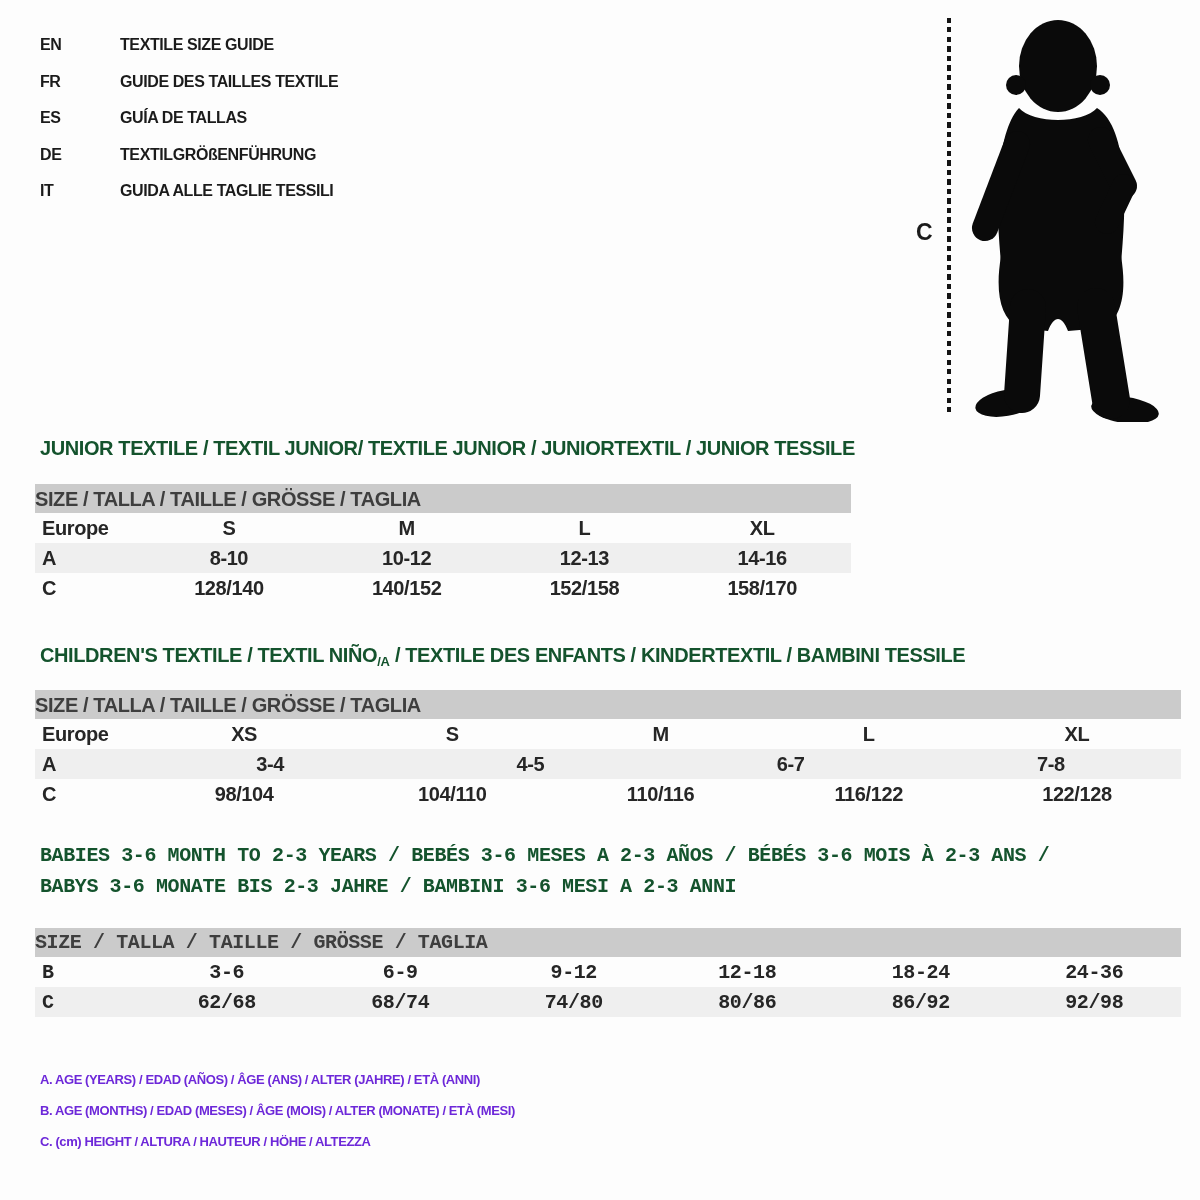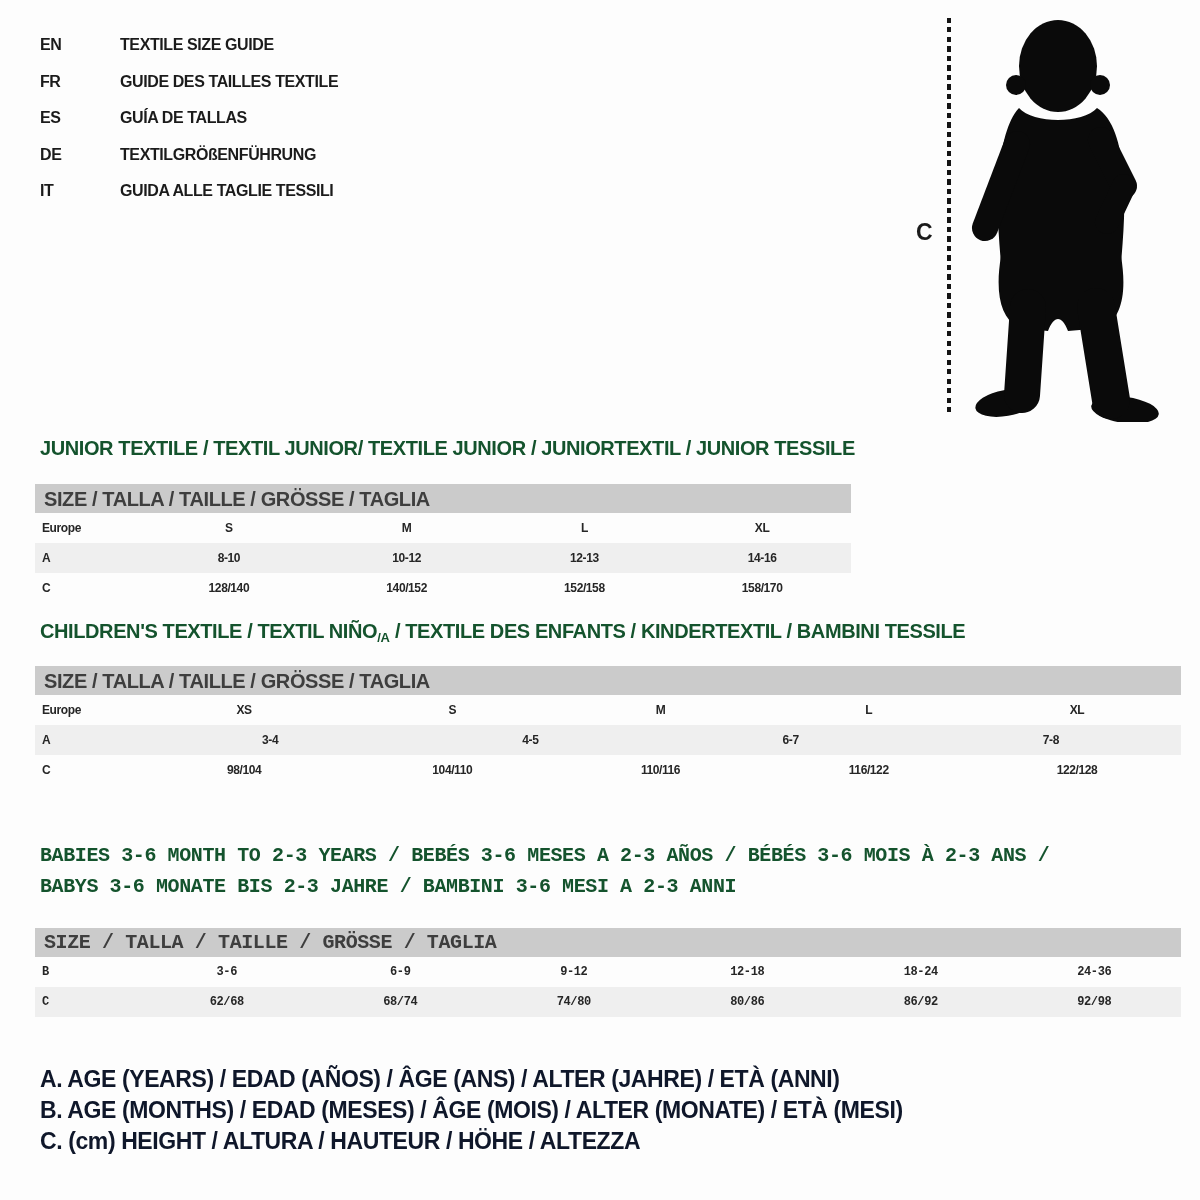--- a/index.html
+++ b/index.html
@@ -29,42 +29,42 @@
   .c-label { position:absolute; left:916px; top:219px; font-size:23px; }
   .dash-line {
     position:absolute; left:947px; top:18px; width:4px; height:397px;
     background: repeating-linear-gradient(180deg, #141414 0px, #141414 5px, transparent 5px, transparent 9.5px);
   }
   .toddler { position:absolute; left:955px; top:12px; width:210px; height:410px; }
 
   
   .section { position:absolute; left:35px; }
   .sec-junior   { top:433px; width:816px;  height:180px; }
-  .sec-children { top:616px; width:1146px; height:180px; }
+  .sec-children { top:640px; width:1146px; height:180px; }
   .sec-babies   { top:840px; width:1146px; height:182px;font-family:Liberation Mono, monospace; }
   .section-title { font-size:20px; line-height:31px; padding-left:5px; white-space:nowrap; color:#14532d; }
   .title-sub { font-size:13px; position:relative; top:4px; letter-spacing:-0.2px; }
 
   .size-table { position:absolute; left:0; right:0; }
   .sec-junior   .size-table { top:51px; }
   .sec-children .size-table { top:50px; }
   .sec-babies   .size-table { top:88px; }
 
   .tbl-header {
     height:29px; line-height:30px; background:#cbcbcb; color:#3e3e3e;
-    padding-left:9px; font-size:20px; white-space:nowrap;
-  }
-  .tbl-row { display:flex; height:30px; line-height:31px; font-size:12px; color:#262626; }
+    font-size:20px; white-space:nowrap;
+  }
+  .tbl-row { display:flex; height:30px; line-height:31px; font-size:20px; color:#262626; }
   .tbl-row.shaded { background:#efefef; }
   .row-label { width:105px; flex:0 0 auto; padding-left:7px; box-sizing:border-box; }
   .cell { flex:1 1 0; text-align:center; }
 
   
   .legend { position:absolute; left:40px; top:1064px; }
-  .legend-line { font-size:23px; line-height:31px; white-space:nowrap; color:#0f172a; }
+  .legend-line { font-size:13px; line-height:31px; white-space:nowrap; color:#6d28d9; }
 </style>
 </head>
 <body>
 
 <div class="canvas">
 
   <div class="lang-block">
     <div class="lang-row">
       <span class="lang-code">EN</span>
       <span class="lang-title">TEXTILE SIZE GUIDE</span>

